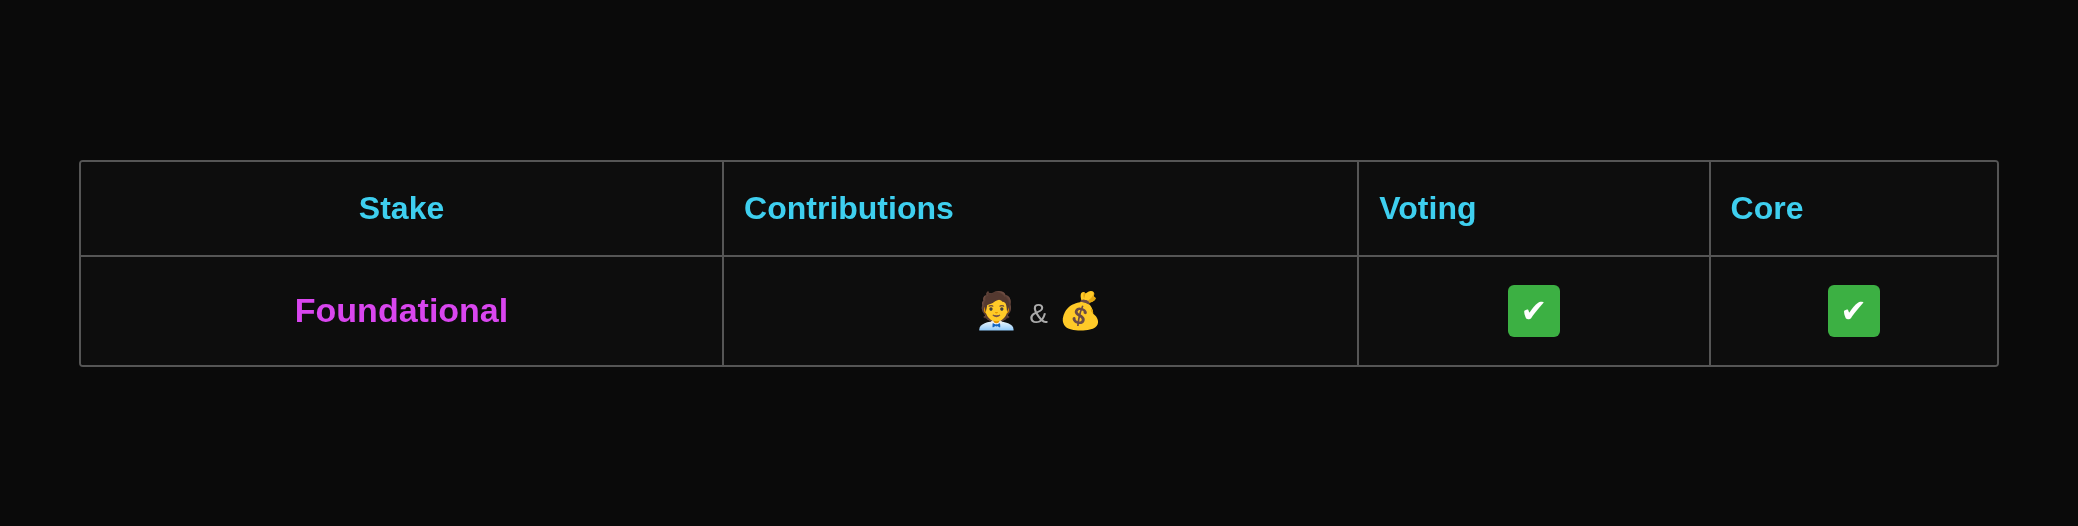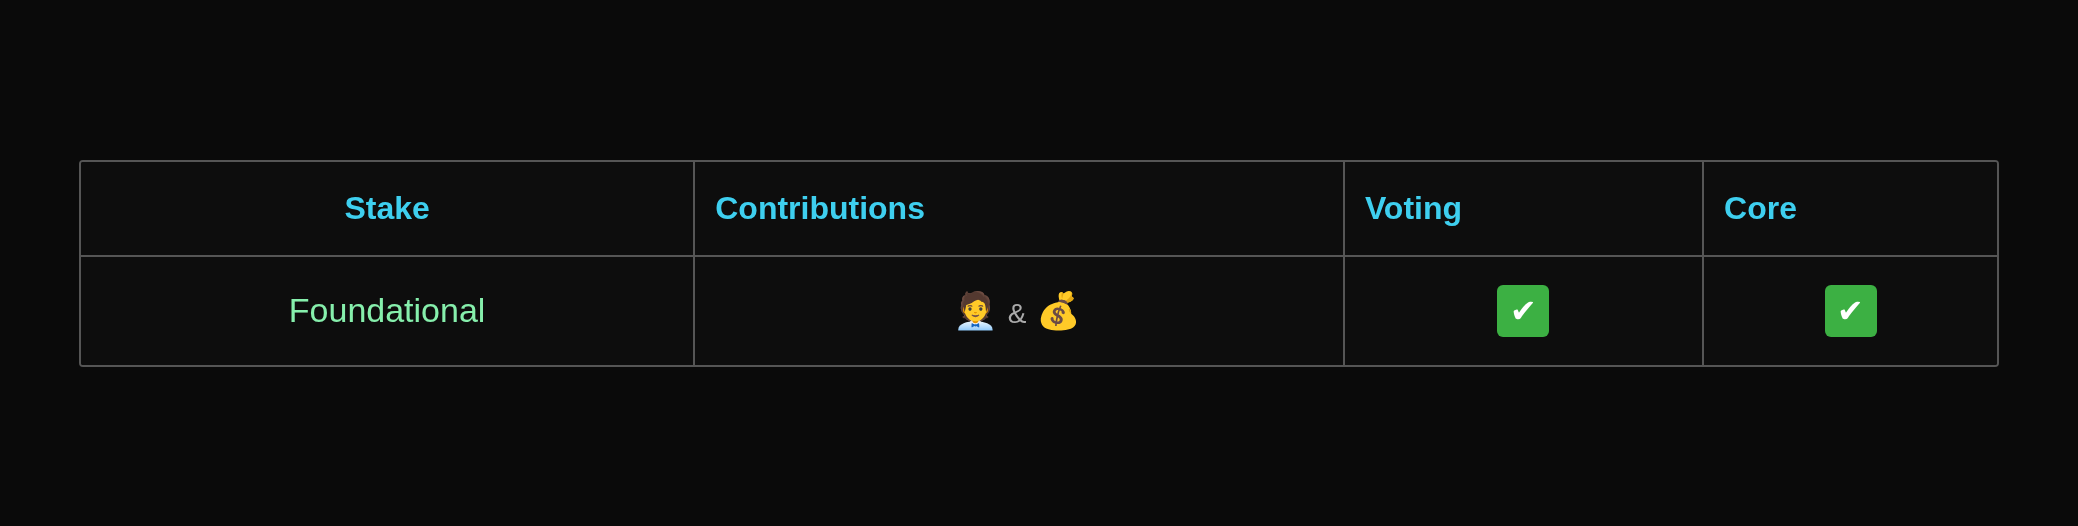--- a/index.html
+++ b/index.html
@@ -65,22 +65,22 @@
       border-right: 2px solid #555;
       vertical-align: middle;
     }
 
     tbody td:last-child {
       border-right: none;
     }
 
     .tier-cell {
       font-size: 34px;
-      font-weight: 400;
-      color: #86efac;
+      font-weight: 700;
+      color: #d946ef;
     }
 
     .emoji-cell {
       font-size: 36px;
       letter-spacing: 4px;
     }
 
     .check-green {
       display: inline-flex;
       align-items: center;

